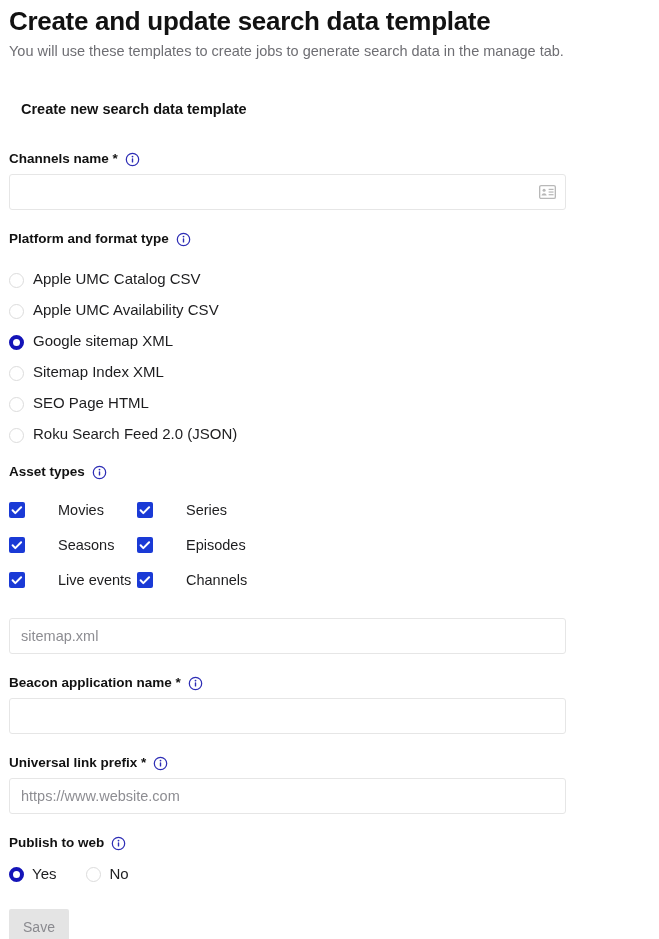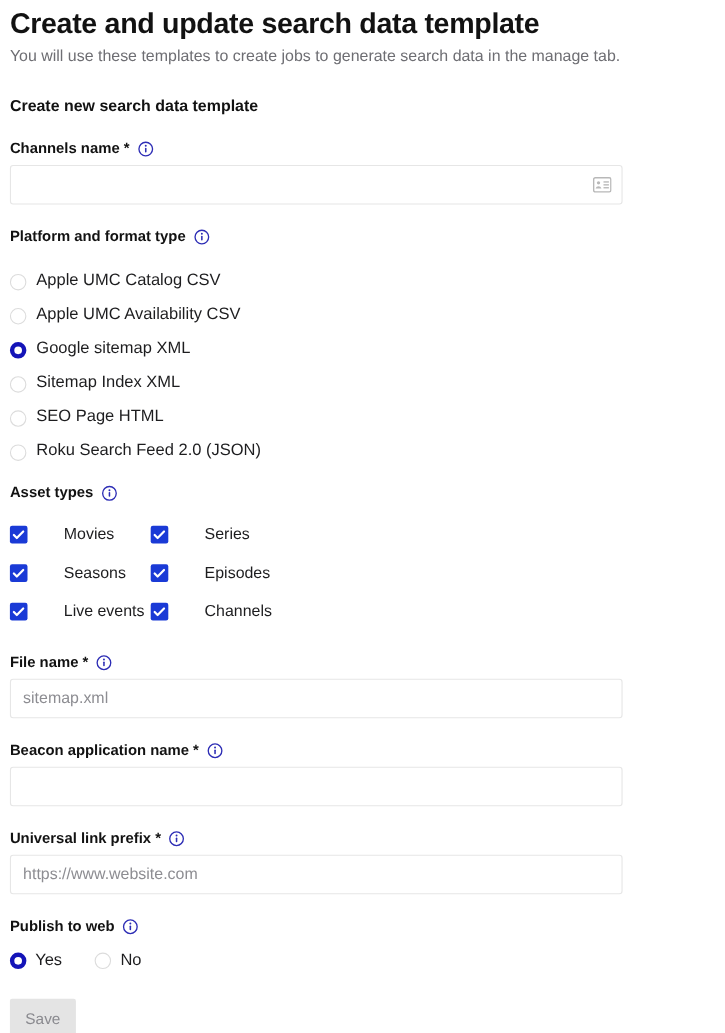--- a/index.html
+++ b/index.html
@@ -36,21 +36,21 @@
     font-size: 14.5px;
     color: #6e6e73;
     margin: 0;
     padding-top: 6px;
     line-height: 18px;
   }
   .section-title {
     font-size: 14.5px;
     font-weight: bold;
     color: #121212;
-    margin: 0;
+    margin: 12px;
     padding-top: 28px;
     line-height: 18px;
   }
 
   
   .field { padding-top: 21px; }
   .field-label-row {
     display: flex;
     align-items: center;
     gap: 7px;
@@ -318,30 +318,20 @@
             <svg viewBox="0 0 16 16" width="16" height="16">
               <path d="M3.6 8.3l2.7 2.8 5.8-5.9" fill="none" stroke="#ffffff" stroke-width="2" stroke-linecap="round" stroke-linejoin="round"></path>
             </svg>
           </span>
         <span class="check-label">Channels</span>
       </div>
     </div>
   </div>
 
   <div class="field">
-    <div class="field-label-row">
-      <span class="field-label"><span>File name</span> <span class="req">*</span></span>
-      <span class="info-icon">
-        <svg viewBox="0 0 16 16" width="15" height="15">
-            <circle cx="8" cy="8" r="6.6" fill="none" stroke="#2d2db5" stroke-width="1.3"></circle>
-            <circle cx="8" cy="4.9" r="0.95" fill="#2d2db5"></circle>
-            <rect x="7.25" y="6.7" width="1.5" height="4.6" rx="0.7" fill="#2d2db5"></rect>
-          </svg>
-      </span>
-    </div>
     <div class="input-wrap">
       <input class="text-input" type="text" value="" placeholder="sitemap.xml" style="">
     </div>
   </div>
 
   <div class="field">
     <div class="field-label-row">
       <span class="field-label"><span>Beacon application name</span> <span class="req">*</span></span>
       <span class="info-icon">
         <svg viewBox="0 0 16 16" width="15" height="15">

